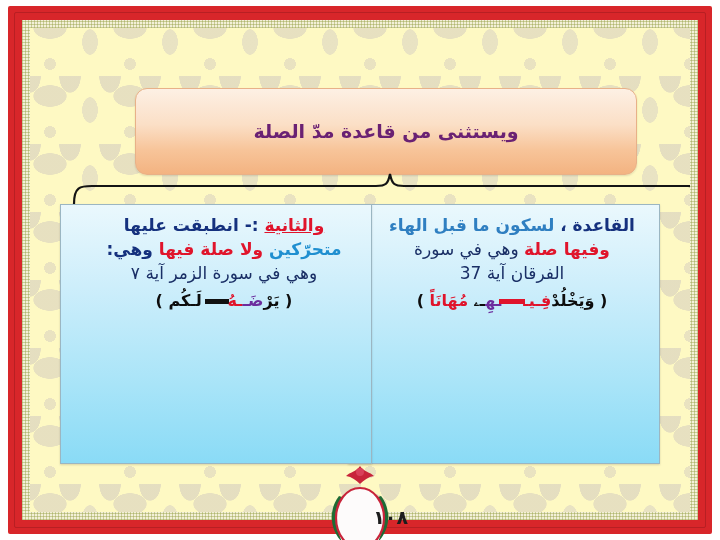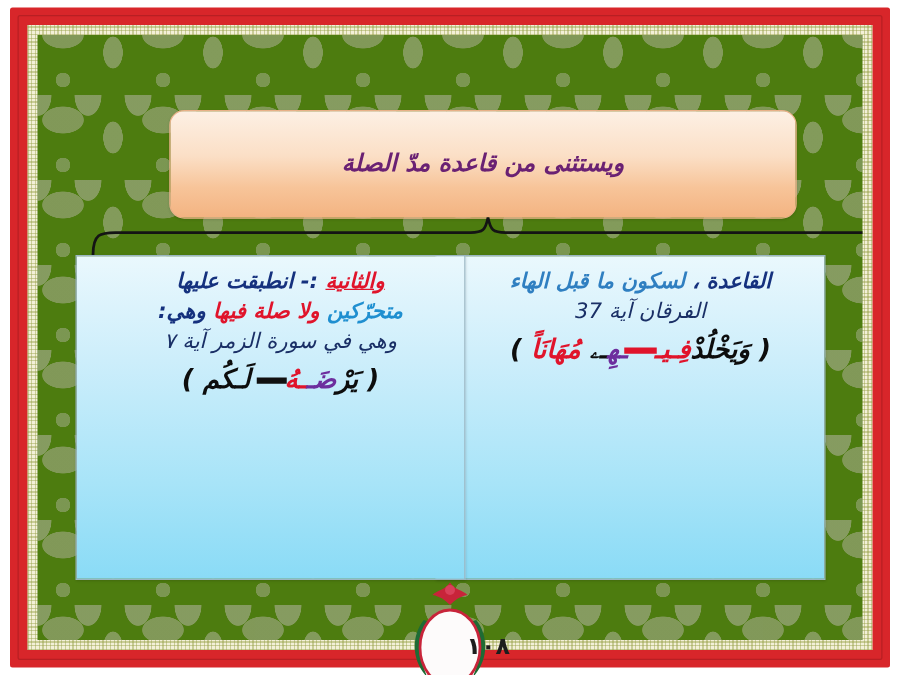--- a/index.html
+++ b/index.html
@@ -23,23 +23,22 @@
   }
   .gold-band{
     position:absolute;left:22px;top:20px;right:22px;bottom:20px;
     background:
       repeating-linear-gradient(0deg,rgba(150,160,70,.45) 0 1px,rgba(255,255,255,0) 1px 3px),
       repeating-linear-gradient(90deg,rgba(150,160,70,.45) 0 1px,rgba(255,255,255,0) 1px 3px),
       #f3f0d8;
   }
   .cream-field{
     position:absolute;left:30px;top:28px;right:30px;bottom:28px;
-    background:#4d7c0f;
+    background:#fef9c3;
     overflow:hidden;
-    font-style:italic;
   }
   
   .cream-field::before{
     content:"";position:absolute;inset:-20px;
     background-image:
       radial-gradient(ellipse 22px 34px at 20px 0px, rgba(200,192,190,.55) 0 48%, rgba(0,0,0,0) 50%),
       radial-gradient(ellipse 22px 34px at 60px 0px, rgba(200,192,190,.55) 0 48%, rgba(0,0,0,0) 50%),
       radial-gradient(ellipse 34px 22px at 40px 20px, rgba(200,192,190,.5) 0 48%, rgba(0,0,0,0) 50%),
       radial-gradient(ellipse 16px 26px at 0px 34px, rgba(205,197,195,.5) 0 48%, rgba(0,0,0,0) 50%),
       radial-gradient(ellipse 16px 26px at 80px 34px, rgba(205,197,195,.5) 0 48%, rgba(0,0,0,0) 50%),
@@ -97,21 +96,21 @@
   }
   .ln.plain{font-weight:normal;color:#1a2f66;}
   .red{color:#e0142b;}
   .red-ul{color:#e0142b;text-decoration:underline;text-decoration-color:#e0142b;}
   .navy{color:#15317e;}
   .steel{color:#2f7fc1;}
   .cyanblue{color:#1f8fd0;}
 
   .verse{
     margin-top:6px;
-    font-size:21px;
+    font-size:16px;
     font-weight:bold;
     color:#0d0d0d;
     direction:rtl;
     white-space:nowrap;
     letter-spacing:.5px;
   }
   .v-purple{color:#6d2e9e;}
   .v-red{color:#e0142b;}
   .kash-red{display:inline-block;width:26px;height:5px;background:#e0142b;vertical-align:middle;margin:0 -2px;}
   .kash-blk{display:inline-block;width:24px;height:5px;background:#111111;vertical-align:middle;margin:0 -2px;}
@@ -148,20 +147,24 @@
         <svg width="640" height="32" viewBox="0 0 640 32">
           <path d="M4 31 C4 14, 10 13, 22 13 L306 13 C316 13, 318 11, 320 1
                    C322 11, 324 13, 334 13 L618 13 C630 13, 636 14, 636 31" fill="none" stroke="#141414" stroke-width="2.2" stroke-linecap="round"></path>
         </svg>
       </div>
 
       <div class="box box-right">
         <div class="ln">
           <span class="navy">القاعدة ،</span>
           <span class="steel">لسكون ما قبل الهاء</span>
+        </div>
+        <div class="ln plain">
+          <span class="red" style="font-weight:bold">وفيها صلة</span>
+          <span>وهي في سورة</span>
         </div>
         <div class="ln plain">الفرقان آية 37</div>
         <div class="verse">
           <span>(</span>
           <span>وَيَخْلُدْ</span><span class="v-red">فِـيـ</span><span class="kash-red"></span><span class="v-purple">ـهِ</span><span>ـۦ</span>
           <span class="v-red">مُهَانَاً</span>
           <span>)</span>
         </div>
       </div>
 

